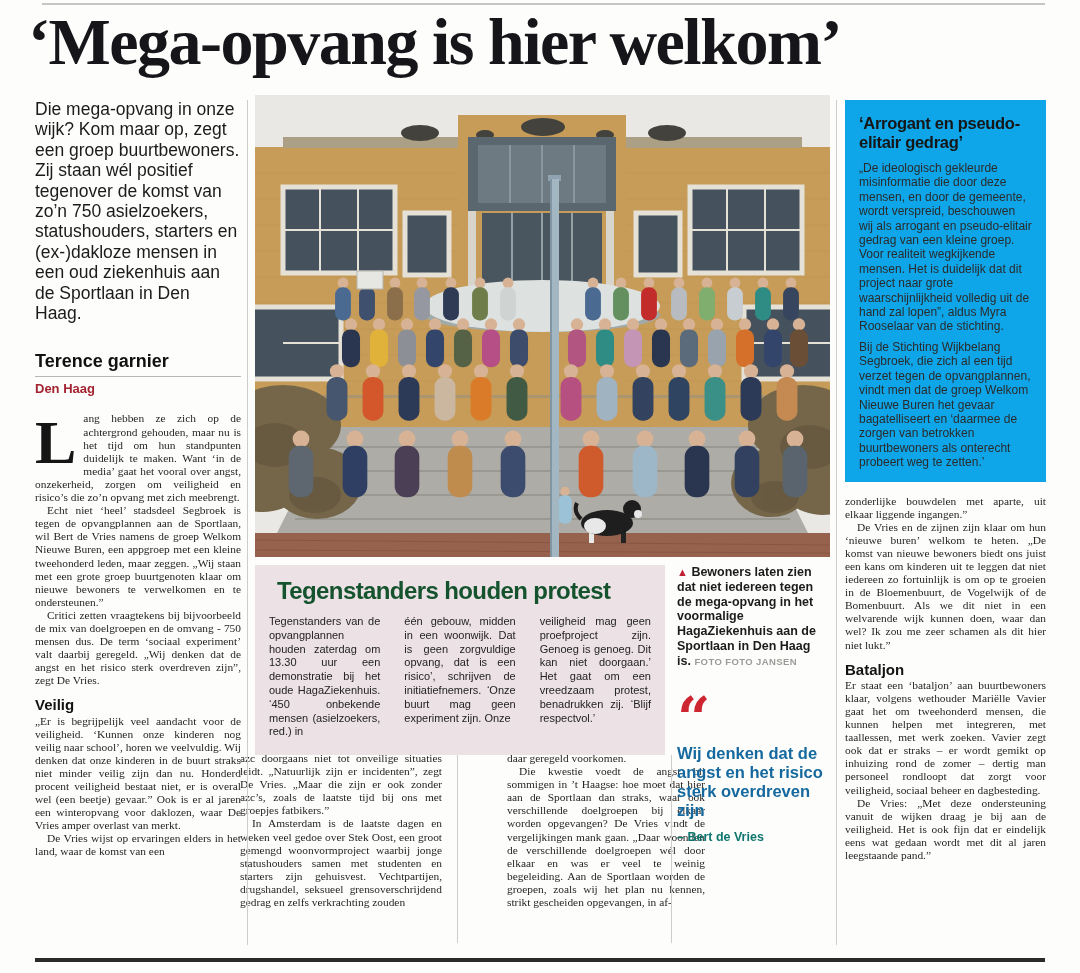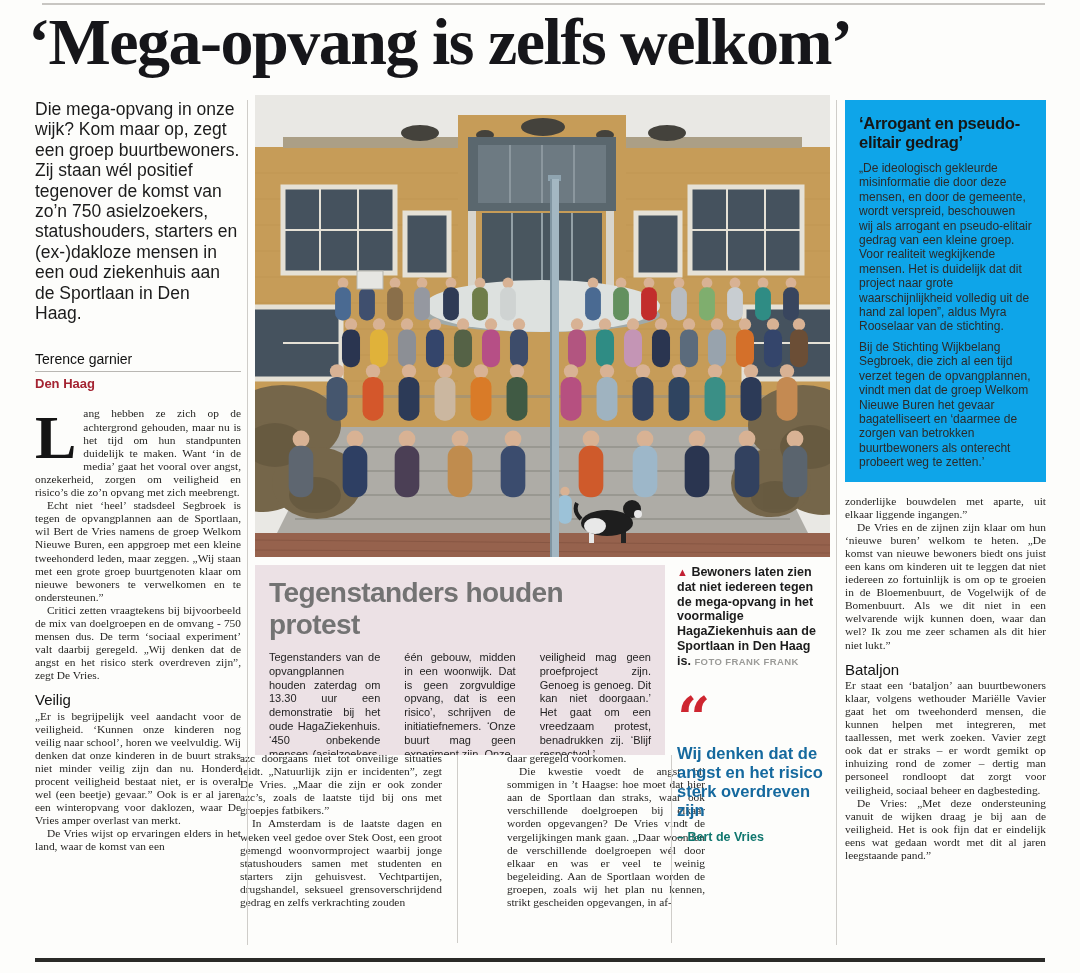--- a/index.html
+++ b/index.html
@@ -8,39 +8,39 @@
   .abs{position:absolute;}
   .rule-top{left:42px;top:3px;width:1003px;height:2px;background:#c8c6c2;}
   .rule-bottom{left:35px;top:958px;width:1010px;height:4px;background:#2a2a28;}
   .vr{width:1px;background:#cfcdc9;}
   .headline{left:28px;top:4px;width:1030px;margin:0;
             font-family:"Liberation Serif",serif;font-weight:800;font-size:66px;
             letter-spacing:-1.5px;color:#16161a;white-space:nowrap;}
   
   .col1{left:35px;top:99px;width:206px;}
   .intro{margin:0 0 14px 0;font-size:17.5px;line-height:20.4px;color:#1b1b1b;}
-  .byline-author{font-size:14px;font-weight:normal;color:#111;
+  .byline-author{font-size:18px;font-weight:bold;color:#111;
                  border-bottom:1px solid #b9b7b3;padding-bottom:4px;margin-top:28px;}
   .byline-city{font-size:13px;font-weight:bold;color:#a42331;margin-top:4px;}
   .serifbody{font-family:"Liberation Serif",serif;font-size:11.4px;line-height:13.1px;
              text-align:justify;color:#201f1d;}
   .serifbody p{margin:0;}
   .serifbody p.ind{text-indent:12px;}
   .col1 .serifbody{margin-top:16px;}
   .dropcap{float:left;font-family:"Liberation Serif",serif;font-weight:800;
            font-size:62px;line-height:52px;padding:4px 7px 2px 0;color:#151515;}
-  h3.sec{font-family:"Liberation Sans",sans-serif;font-size:15px;font-weight:normal;
+  h3.sec{font-family:"Liberation Sans",sans-serif;font-size:15px;font-weight:bold;
          color:#121212;margin:11px 0 3px 0;text-align:left;}
   
   .photo{left:255px;top:95px;width:575px;height:462px;background:#e9e8e4;}
   .photo svg{display:block;}
   
   .protest-box{left:255px;top:565px;width:410px;height:190px;background:#ece1e5;
                box-sizing:border-box;padding:12px 14px;overflow:hidden;}
-  .protest-box h2{margin:0 0 10px 0;font-size:28px;letter-spacing:-0.6px;color:#737373;}
+  .protest-box h2{margin:0 0 10px 8px;font-size:24px;letter-spacing:-0.6px;color:#14532d;}
   .pb-cols{display:flex;gap:24px;}
   .pb-cols p{margin:0;flex:1;font-size:11px;line-height:13.8px;text-align:justify;color:#232323;}
   
   .col2{left:240px;top:752px;width:202px;}
   .col3{left:467px;top:752px;width:198px;margin-left:40px;}
   
   .col4{left:677px;top:565px;width:147px;}
   .caption{margin:0;font-size:12.5px;line-height:14.8px;font-weight:bold;color:#1c1c1c;}
   .tri{color:#c22033;font-size:11px;}
   .credit{font-weight:bold;color:#9b9b98;font-size:9.5px;letter-spacing:.4px;}
@@ -56,21 +56,21 @@
   .side-box p{margin:0 0 6px 0;font-size:12px;line-height:14.4px;color:#2b2b2b;}
   .side-box p:last-child{margin-bottom:0;}
 </style>
 </head>
 <body>
 
 <div class="page">
 
   <div class="abs rule-top"></div>
 
-  <h1 class="abs headline">‘Mega-opvang is zelfs welkom’</h1>
+  <h1 class="abs headline">‘Mega-opvang is hier welkom’</h1>
 
   <div class="abs col1">
     <p class="intro">Die mega-opvang in onze wijk? Kom maar op, zegt een groep buurtbewoners. Zij staan wél positief tegenover de komst van zo’n 750 asielzoekers, statushouders, starters en (ex-)dakloze mensen in een oud ziekenhuis aan de Sportlaan in Den Haag.</p>
     <div class="byline">
       <div class="byline-author">Terence garnier</div>
       <div class="byline-city">Den Haag</div>
     </div>
     <div class="serifbody">
       <p><span class="dropcap">L</span><span>ang hebben ze zich op de achtergrond gehouden, maar nu is het tijd om hun standpunten duidelijk te maken. Want ‘in de media’ gaat het vooral over angst, onzekerheid, zorgen om veiligheid en risico’s die zo’n opvang met zich meebrengt.</span></p>
       <p class="ind">Echt niet ‘heel’ stadsdeel Segbroek is tegen de opvangplannen aan de Sportlaan, wil Bert de Vries namens de groep Welkom Nieuwe Buren, een appgroep met een kleine tweehonderd leden, maar zeggen. „Wij staan met een grote groep buurtgenoten klaar om nieuwe bewoners te verwelkomen en te ondersteunen.”</p>
@@ -262,21 +262,21 @@
   </div>
   <div class="abs col3 serifbody">
     <p>daar geregeld voorkomen.</p>
     <p class="ind">Die kwestie voedt de angst bij sommigen in ’t Haagse: hoe moet dat hier aan de Sportlaan dan straks, waar ook verschillende doelgroepen bij elkaar worden opgevangen? De Vries vindt de vergelijkingen mank gaan. „Daar woonden de verschillende doelgroepen wél door elkaar en was er veel te weinig begeleiding. Aan de Sportlaan worden de groepen, zoals wij het plan nu kennen, strikt gescheiden opgevangen, in af-</p>
   </div>
 
   <div class="abs col4">
     <p class="caption">
       <span class="tri">▲</span>
       <span>Bewoners laten zien dat niet iedereen tegen de mega-opvang in het voormalige HagaZiekenhuis aan de Sportlaan in Den Haag is.</span>
-      <span class="credit">FOTO FRANK FRANK</span>
+      <span class="credit">FOTO FOTO JANSEN</span>
     </p>
     <div class="pullquote">
       <div class="qmark">“</div>
       <div class="qtext">Wij denken dat de angst en het risico sterk overdreven zijn</div>
       <div class="qattr">– Bert de Vries</div>
     </div>
   </div>
 
   <div class="abs col5">
     <div class="side-box">

